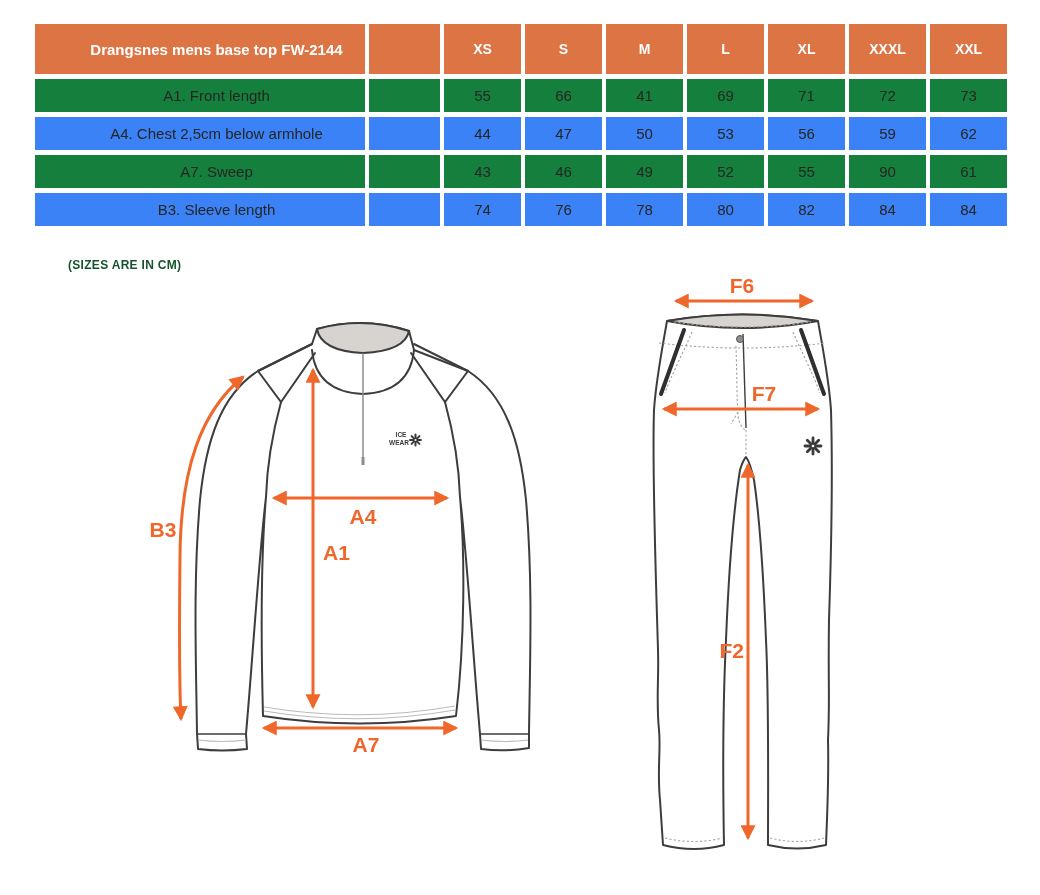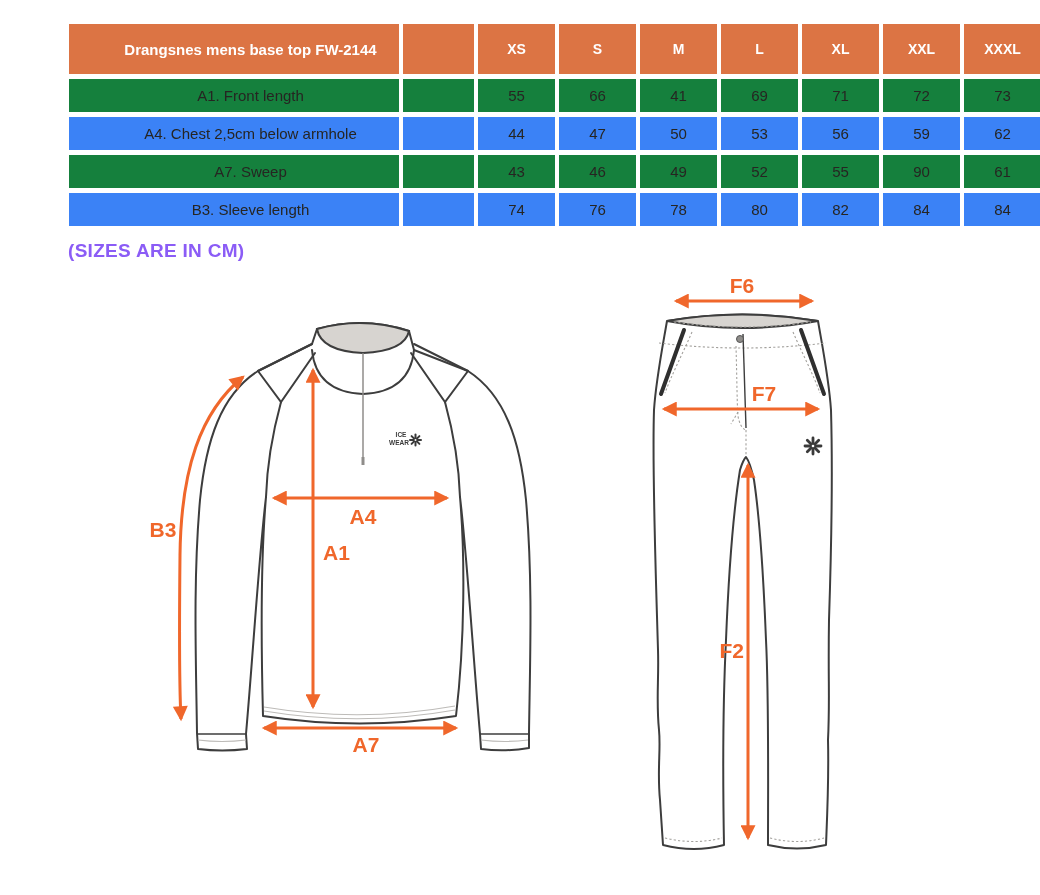--- a/index.html
+++ b/index.html
@@ -6,33 +6,33 @@
   .page{
     position:relative;width:1040px;height:895px;background:#ffffff;
     font-family:"Liberation Sans", sans-serif;overflow:hidden;
   }
   
   .st{
     position:absolute;left:35px;top:24px;width:972px;
     display:grid;
     grid-template-columns:330px 71px repeat(7,1fr);
     grid-template-rows:50px repeat(4,33px);
-    column-gap:4px;row-gap:5px;margin-left:34px;
+    column-gap:4px;row-gap:5px;
   }
   .st > div{display:flex;align-items:center;justify-content:center;}
   .hc{background:#dc7444;color:#ffffff;font-weight:bold;font-size:14px;}
   .hc-title{justify-content:flex-start;padding-left:33px;font-size:15px;}
   .dc{color:#262522;font-size:15px;}
   .dc-label{justify-content:flex-start;padding-left:33px;}
   .rA{background:#15803d;}
   .rB{background:#3b82f6;}
   
   .note{
-    position:absolute;left:68px;top:240px;
-    color:#8b5cf6;font-size:19px;font-weight:bold;letter-spacing:.3px;
+    position:absolute;left:68px;top:258px;
+    color:#14532d;font-size:12px;font-weight:bold;letter-spacing:.3px;
   }
   
   .diagram{position:absolute;left:0;top:0;width:1040px;height:895px;}
   .outline{fill:#ffffff;stroke:#3d3d3d;stroke-width:2;stroke-linejoin:round;stroke-linecap:round;}
   .seam{fill:none;stroke:#3d3d3d;stroke-width:2;stroke-linecap:round;}
   .seam-thin{fill:none;stroke:#3d3d3d;stroke-width:1.4;}
   .stitch{fill:none;stroke:#bdbbb8;stroke-width:1.2;}
   .dotted{fill:none;stroke:#a3a19d;stroke-width:1.1;stroke-dasharray:2.2,2.2;}
   .grayfill{fill:#d7d4d0;stroke:#3d3d3d;stroke-width:2;}
   .dim{fill:none;stroke:#f0672b;stroke-width:3;}
@@ -48,22 +48,22 @@
 
   <div class="st">
 
     <div class="hc hc-title">Drangsnes mens base top FW-2144</div>
     <div class="hc"></div>
     <div class="hc">XS</div>
     <div class="hc">S</div>
     <div class="hc">M</div>
     <div class="hc">L</div>
     <div class="hc">XL</div>
+    <div class="hc">XXXL</div>
     <div class="hc">XXL</div>
-    <div class="hc">XXXL</div>
 
     <div class="dc dc-label rA">A1. Front length</div>
     <div class="dc rA"></div>
     <div class="dc rA">55</div>
     <div class="dc rA">66</div>
     <div class="dc rA">41</div>
     <div class="dc rA">69</div>
     <div class="dc rA">71</div>
     <div class="dc rA">72</div>
     <div class="dc rA">73</div>

